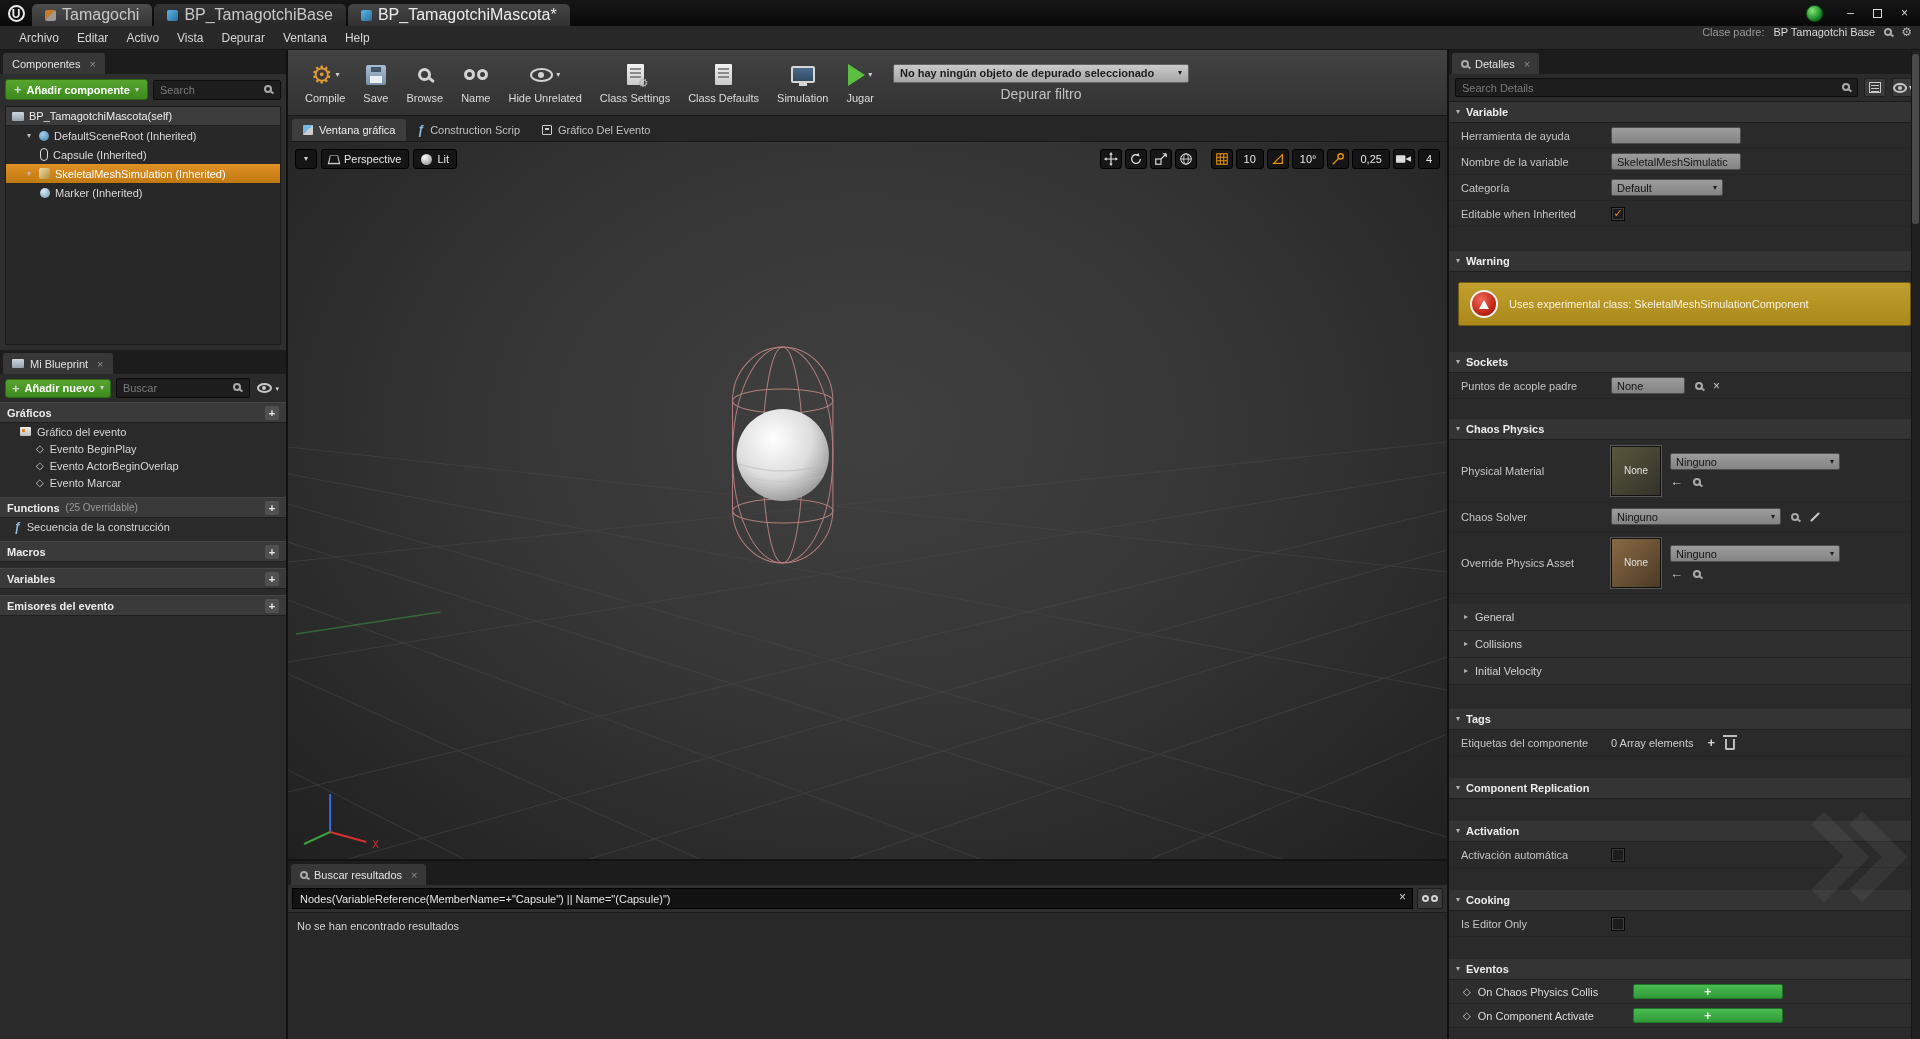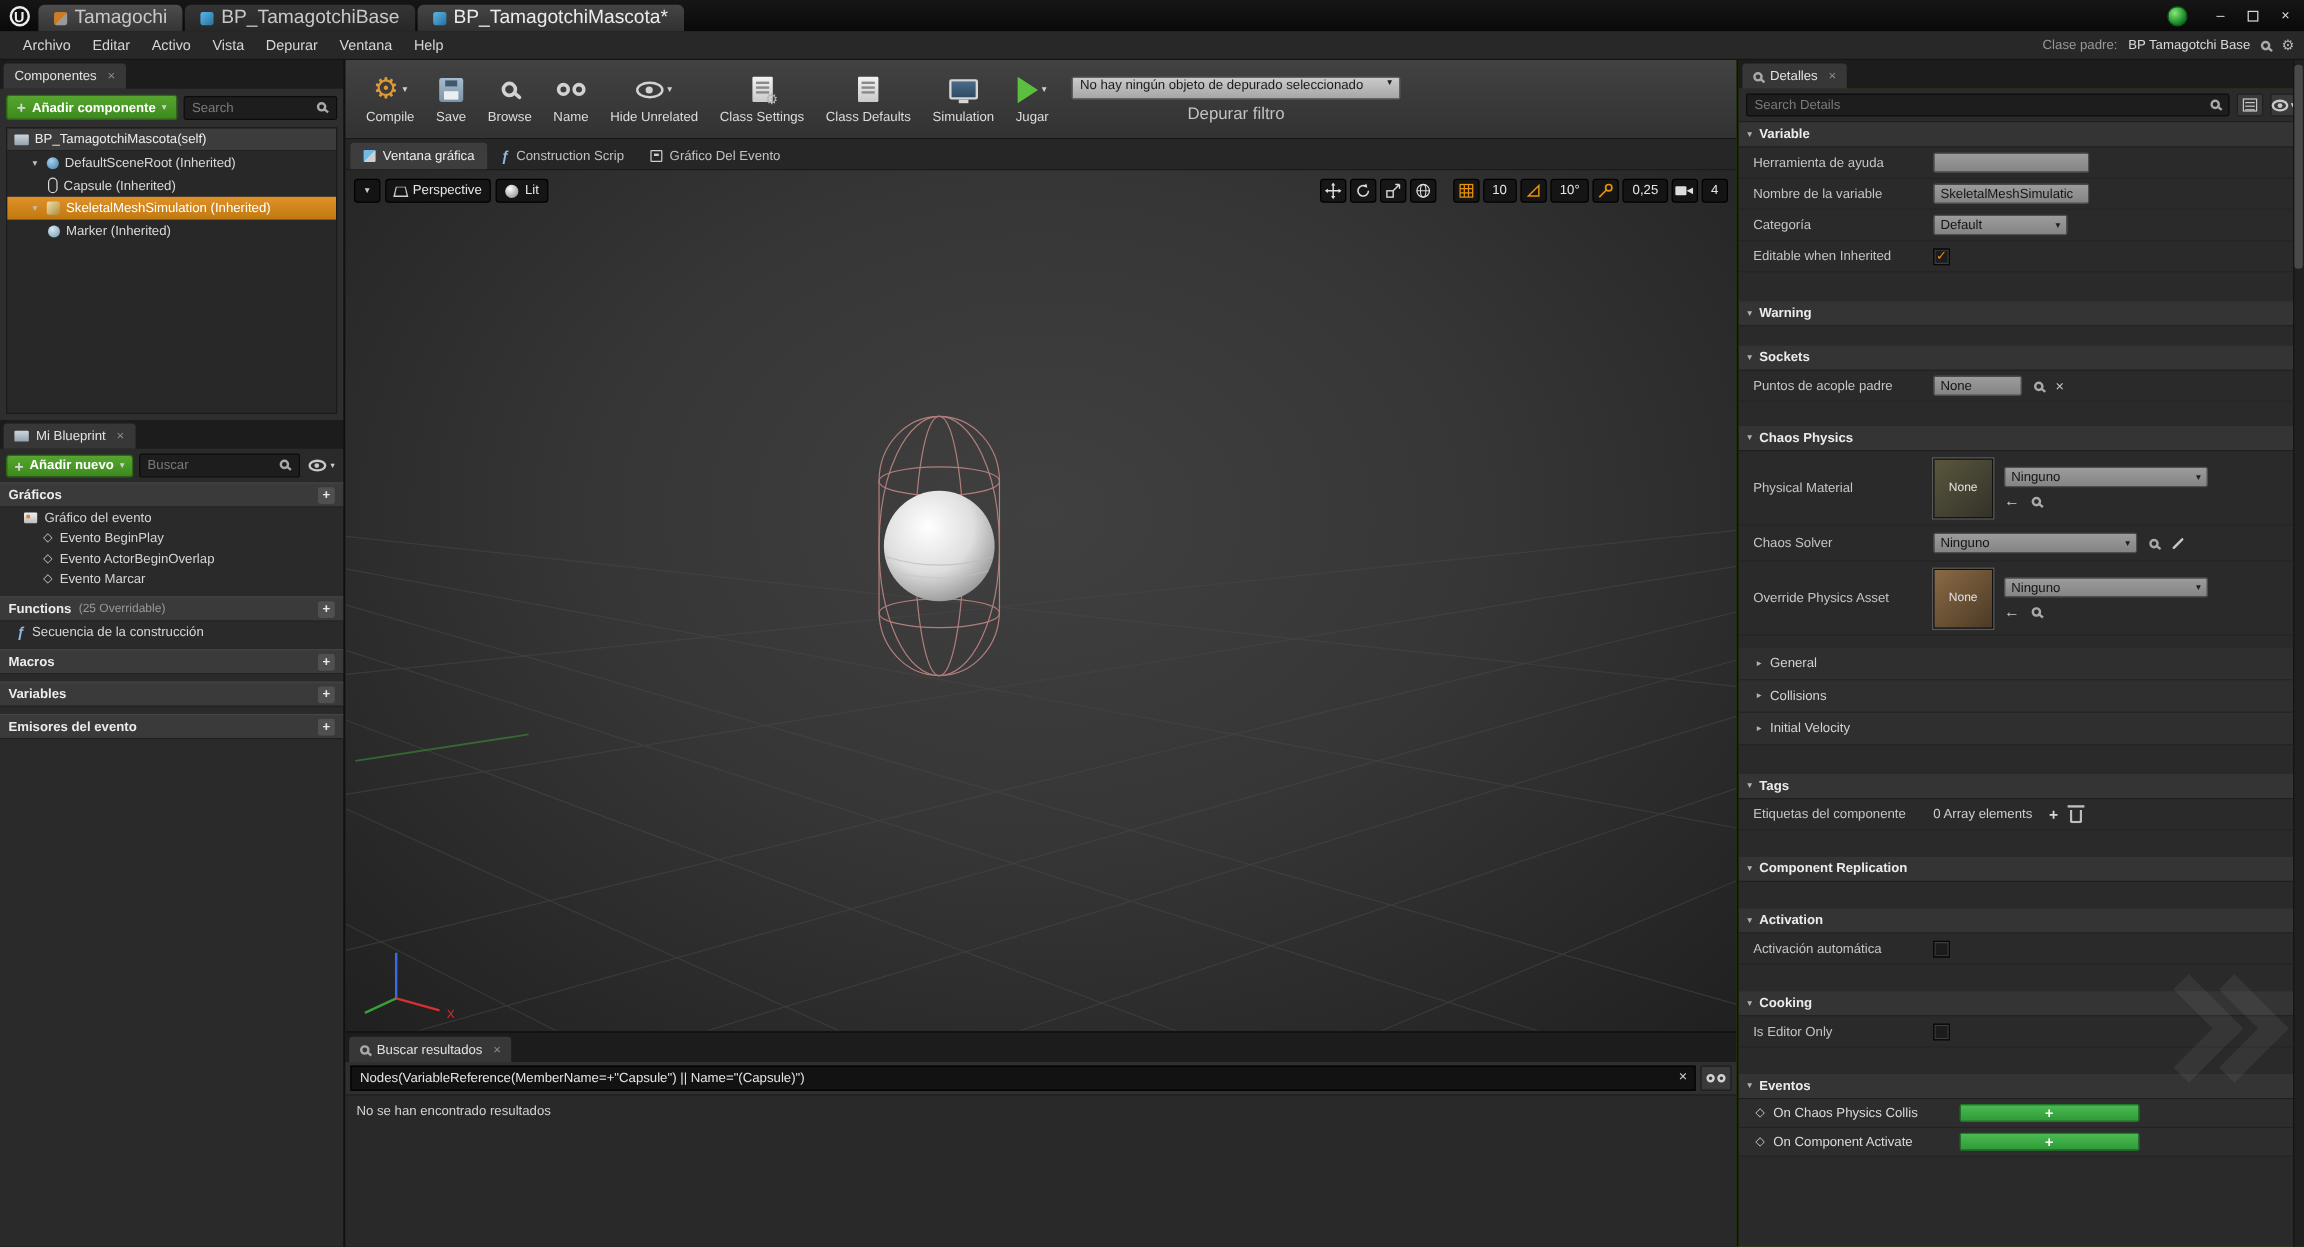--- a/index.html
+++ b/index.html
@@ -18,21 +18,21 @@
 .apptab.t2{background:linear-gradient(#454545,#313131);color:#ececec}
 .ticon{width:11px;height:11px;border-radius:2px;flex:none}
 .ticon.grid{background:linear-gradient(135deg,#c87c28 50%,#9a9a9a 50%)}
 .ticon.bp{background:linear-gradient(135deg,#59b7e8,#2a6f9e)}
 .tb-right{position:absolute;right:2px;top:0;height:26px;display:flex;align-items:center}
 .avatar{width:17px;height:17px;border-radius:50%;background:radial-gradient(circle at 35% 32%,#86e878,#1d8a2a 62%,#0b3d12);border:1px solid #0d5a18;margin-right:14px}
 .winbtn{width:27px;height:20px;display:flex;align-items:center;justify-content:center;color:#dcdcdc;font-size:12px}
 .winbtn .box{width:9px;height:9px;border:1px solid #dcdcdc;display:block}
 
 
-.menubar{height:24px;background:#282828;display:flex;align-items:center;padding-left:10px;border-bottom:1px solid #141414;position:relative}
+.menubar{height:24px;background:#282828;display:flex;align-items:flex-start;padding-left:10px;border-bottom:1px solid #141414;position:relative}
 .menuitem{padding:0 9px;font-size:12px;color:#d6d6d6;height:100%;display:flex;align-items:center}
 .menu-right{position:absolute;right:8px;display:flex;align-items:center;gap:9px;font-size:11px}
 .pclabel{color:#989898}.pcvalue{color:#dadada}
 .mag{width:8px;height:8px;border:2px solid #a9a9a9;border-radius:50%;position:relative;flex:none}
 .mag:after{content:"";position:absolute;width:5px;height:2px;background:#a9a9a9;right:-4px;bottom:-2px;transform:rotate(40deg)}
 .mini-gear{font-size:12px;color:#b5b5b5;line-height:1}
 
 
 .main{display:flex;height:989px}
 .leftcol{width:288px;background:#242424;border-right:2px solid #101010;display:flex;flex-direction:column;flex:none}
@@ -99,21 +99,21 @@
 .i-binoc i{width:11px;height:11px;border:3px solid #d2d2d2;border-radius:50%;display:block}
 .i-eyeL{width:23px;height:14px;border:2px solid #d2d2d2;border-radius:50%;position:relative}
 .i-eyeL:after{content:"";width:6px;height:6px;background:#d2d2d2;border-radius:50%;position:absolute;left:6px;top:2px}
 .i-docL{width:17px;height:21px;background:linear-gradient(#f2f2f2,#cacaca);border-radius:1px;position:relative}
 .i-docL .lines{position:absolute;left:3px;right:3px;top:4px;height:2px;background:#8a8a8a;box-shadow:0 4px 0 #8a8a8a,0 8px 0 #8a8a8a}
 .i-docL .mini-gear{position:absolute;right:-5px;bottom:-4px}
 .i-monitor{width:24px;height:17px;border:2px solid #d6d6d6;border-radius:2px;position:relative;background:linear-gradient(#47false,#35506b);background:linear-gradient(#4a6b8a,#2f4a63)}
 .i-monitor:after{content:"";position:absolute;left:6px;right:6px;bottom:-5px;height:3px;background:#d6d6d6}
 .i-play{width:0;height:0;border-left:17px solid #5bc040;border-top:11px solid transparent;border-bottom:11px solid transparent}
 .debugwrap{margin-left:10px;display:flex;flex-direction:column;align-items:center;gap:3px}
-.debugdd{width:274px;height:19px;background:linear-gradient(#cacaca,#a6a6a6);border:1px solid #636363;border-radius:2px;display:flex;justify-content:space-between;padding:0 6px;color:#1b1b1b;font-size:11px;font-weight:normal;white-space:nowrap}
+.debugdd{width:296px;height:19px;background:linear-gradient(#cacaca,#a6a6a6);border:1px solid #636363;border-radius:2px;display:flex;align-items:center;justify-content:space-between;padding:0 6px;color:#1b1b1b;font-size:11px;font-weight:bold;white-space:nowrap}
 .debugdd .scaret{color:#1b1b1b;font-size:8px}
 .debuglabel{font-size:14px;color:#c2c2c2}
 
 
 .vtabs{height:26px;background:#262626;display:flex;align-items:flex-end;padding-left:4px;border-bottom:1px solid #191919;flex:none}
 .vtab{height:22px;display:flex;align-items:center;gap:6px;padding:0 11px;font-size:11px;color:#c2c2c2;border-radius:3px 3px 0 0;white-space:nowrap}
 .vtab.active{background:#3d3d3d;color:#ededed}
 .vticon{width:10px;height:10px;border-radius:1px;flex:none}
 .vticon.grid{background:linear-gradient(135deg,#74b9e6 50%,#cfcfcf 50%)}
 .vticon.graph{border:1px solid #cfcfcf;background:transparent;position:relative}
@@ -667,20 +667,26 @@
           <span class="cb">
               <span>✓</span>
             </span>
         </div>
         <div class="g24"></div>
 
         <div class="dhdr">
           <span class="arr">▾</span>
           <span>Warning</span>
         </div>
+        <div class="warnbox">
+          <span class="warnicon">
+              <span class="flask"></span>
+            </span>
+          <span>Uses experimental class: SkeletalMeshSimulationComponent</span>
+        </div>
         <div class="g16"></div>
 
         <div class="dhdr">
           <span class="arr">▾</span>
           <span>Sockets</span>
         </div>
         <div class="drow">
           <span class="dlabel">Puntos de acople padre</span>
           <div class="gval" style="width:74px">
               <span>None</span>

